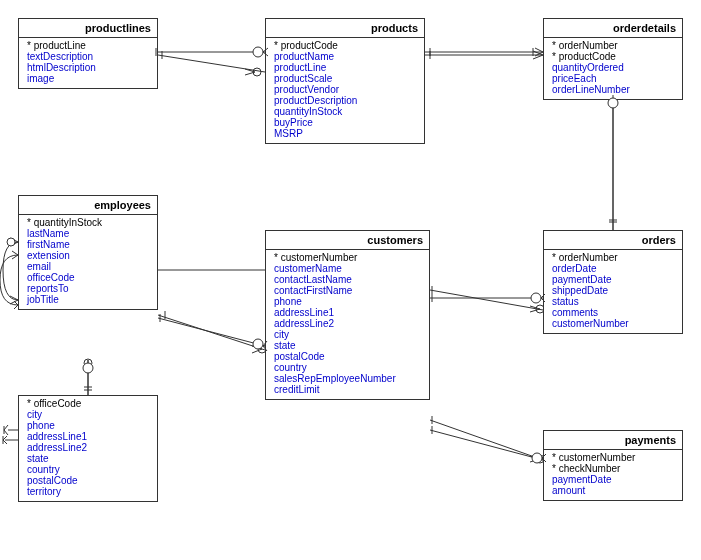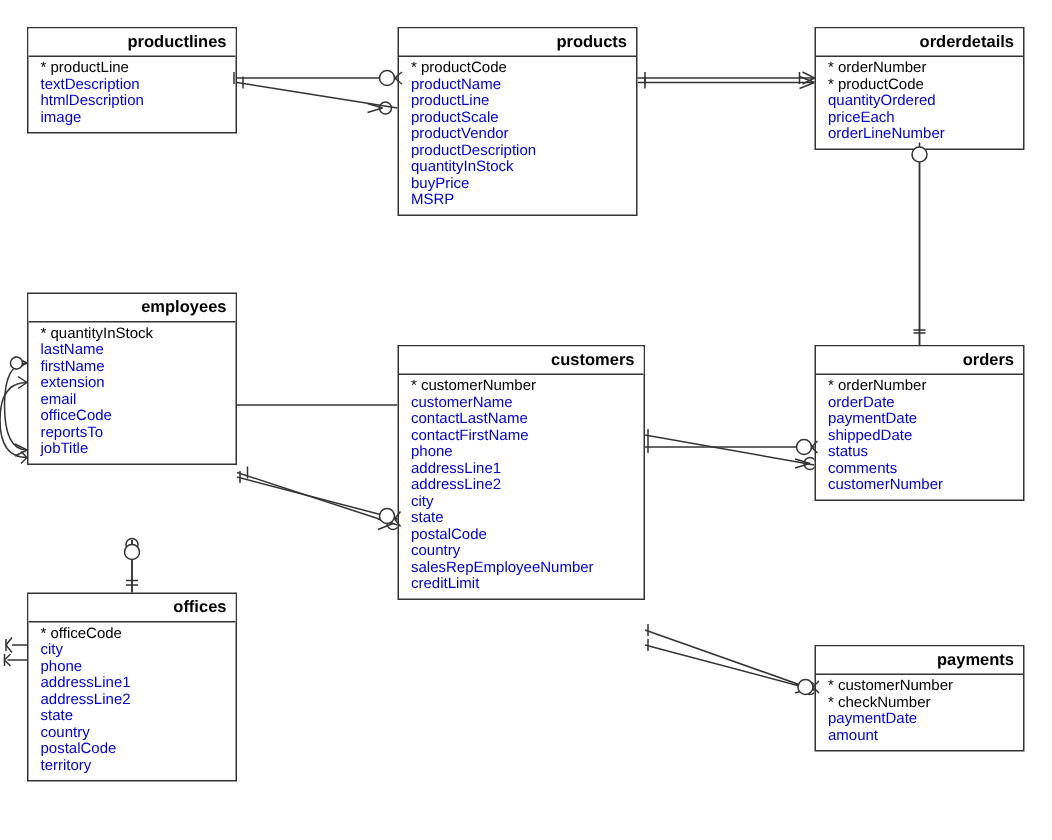--- a/index.html
+++ b/index.html
@@ -213,21 +213,20 @@
       <div class="field regular">orderDate</div>
       <div class="field regular">paymentDate</div>
       <div class="field regular">shippedDate</div>
       <div class="field regular">status</div>
       <div class="field regular">comments</div>
       <div class="field regular">customerNumber</div>
     </div>
   </div>
 
   <div class="entity" style="left:18px; top:395px; width:140px;">
-    <div class="entity-header">offices</div>
     <div class="entity-body">
       <div class="field pk">officeCode</div>
       <div class="field regular">city</div>
       <div class="field regular">phone</div>
       <div class="field regular">addressLine1</div>
       <div class="field regular">addressLine2</div>
       <div class="field regular">state</div>
       <div class="field regular">country</div>
       <div class="field regular">postalCode</div>
       <div class="field regular">territory</div>

